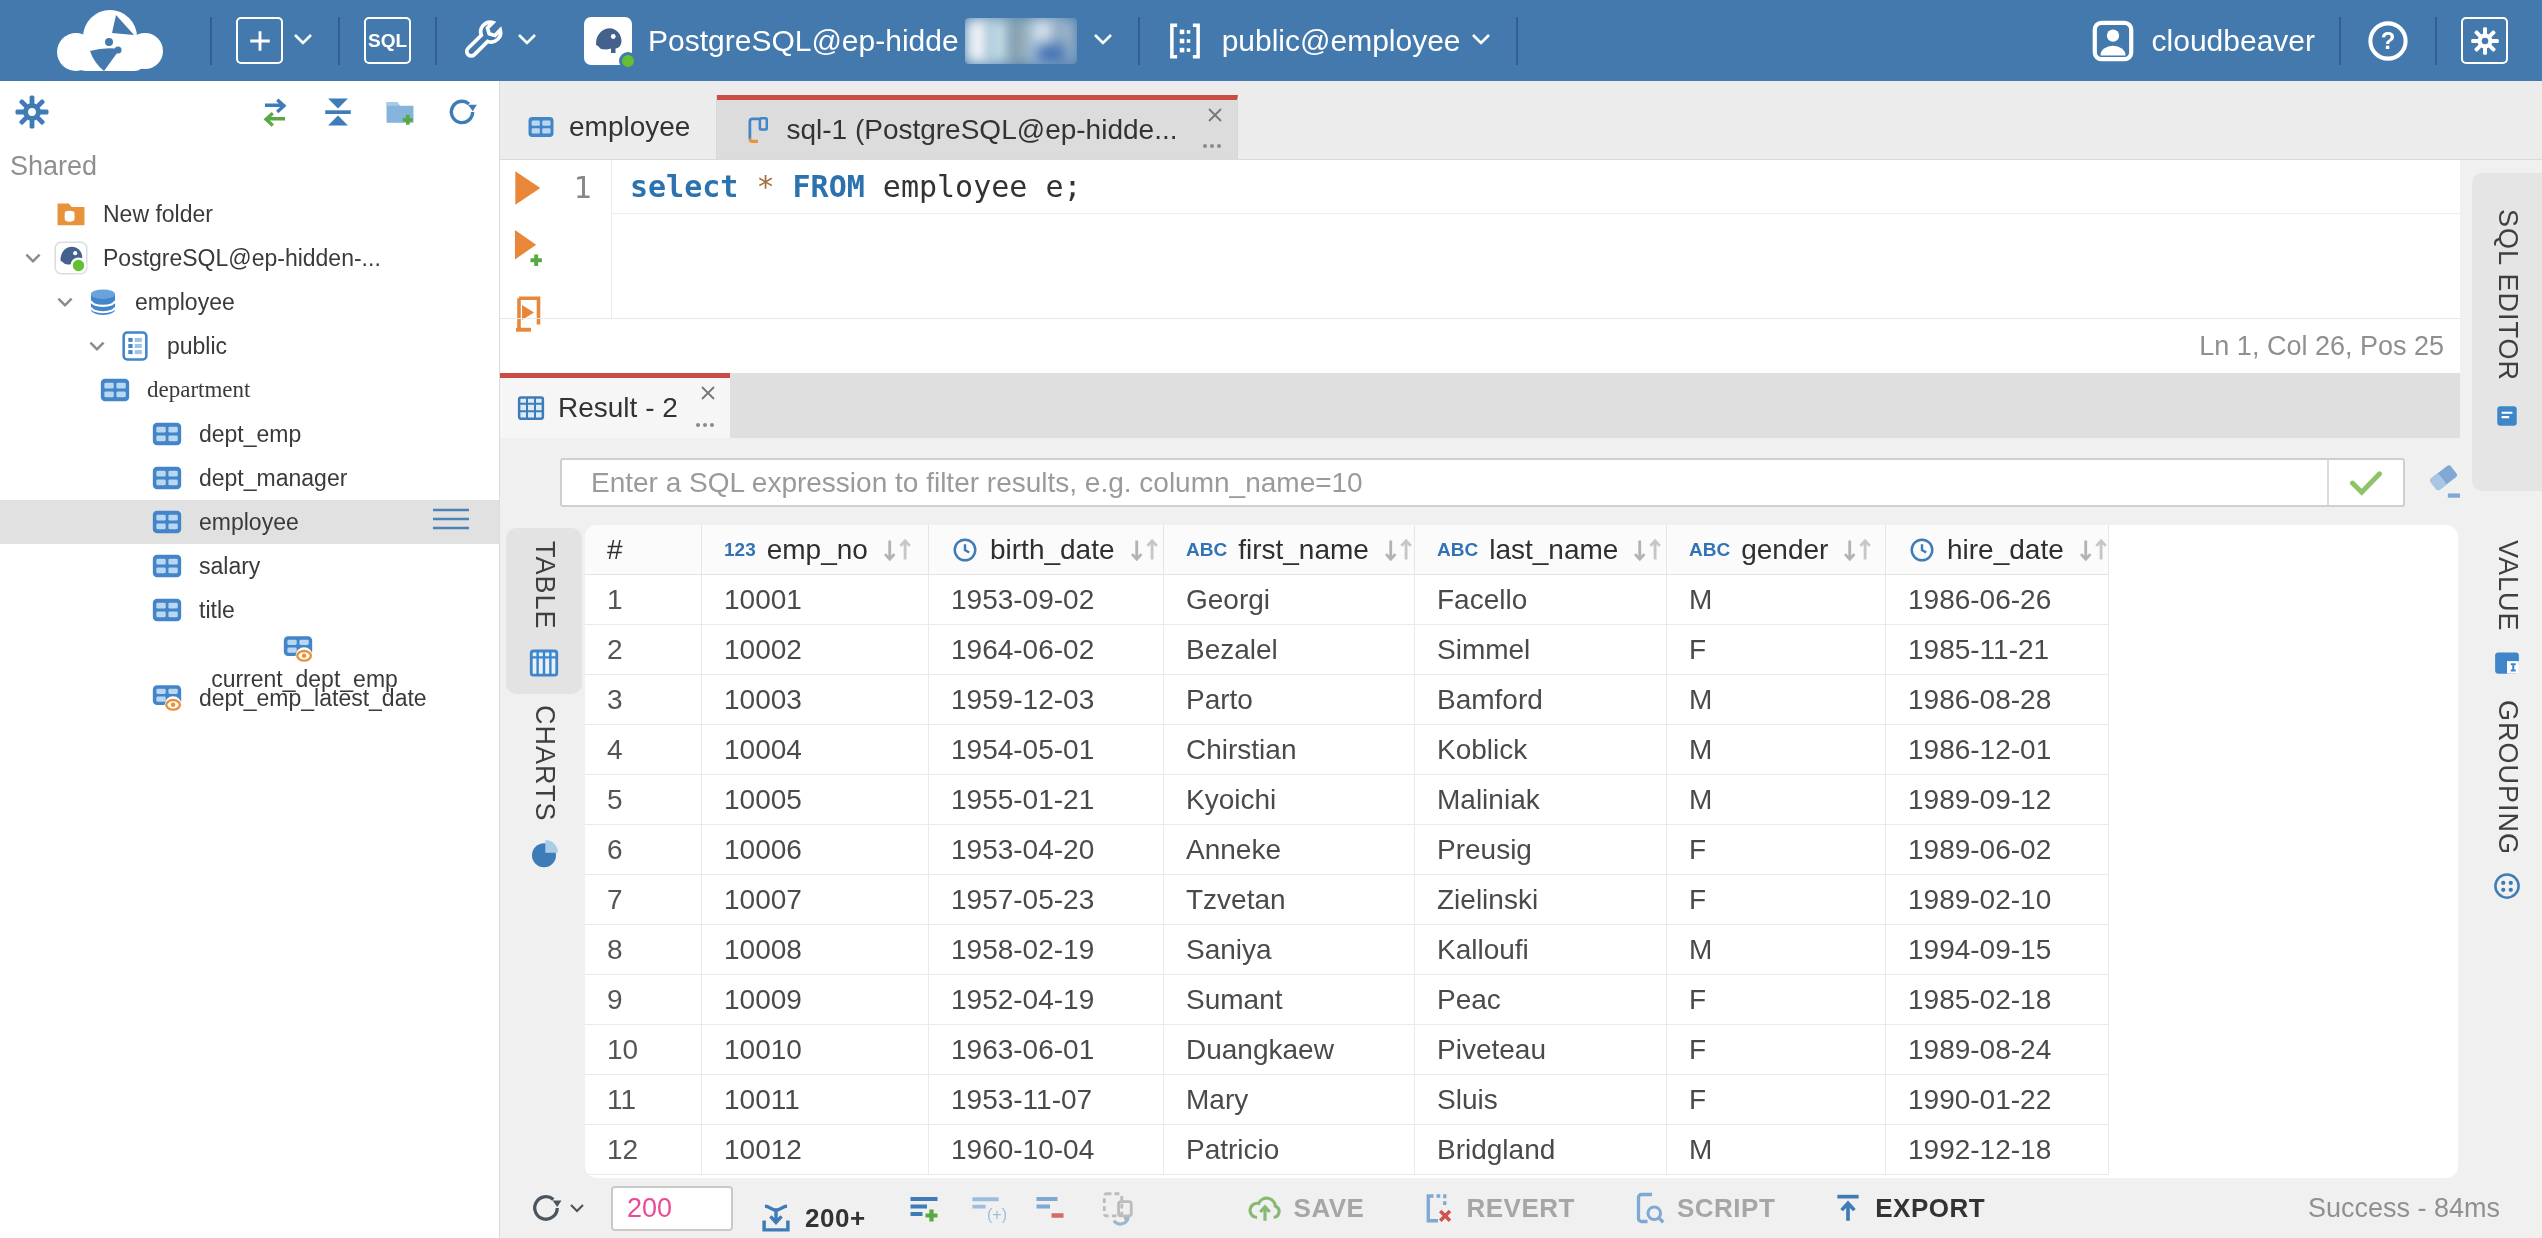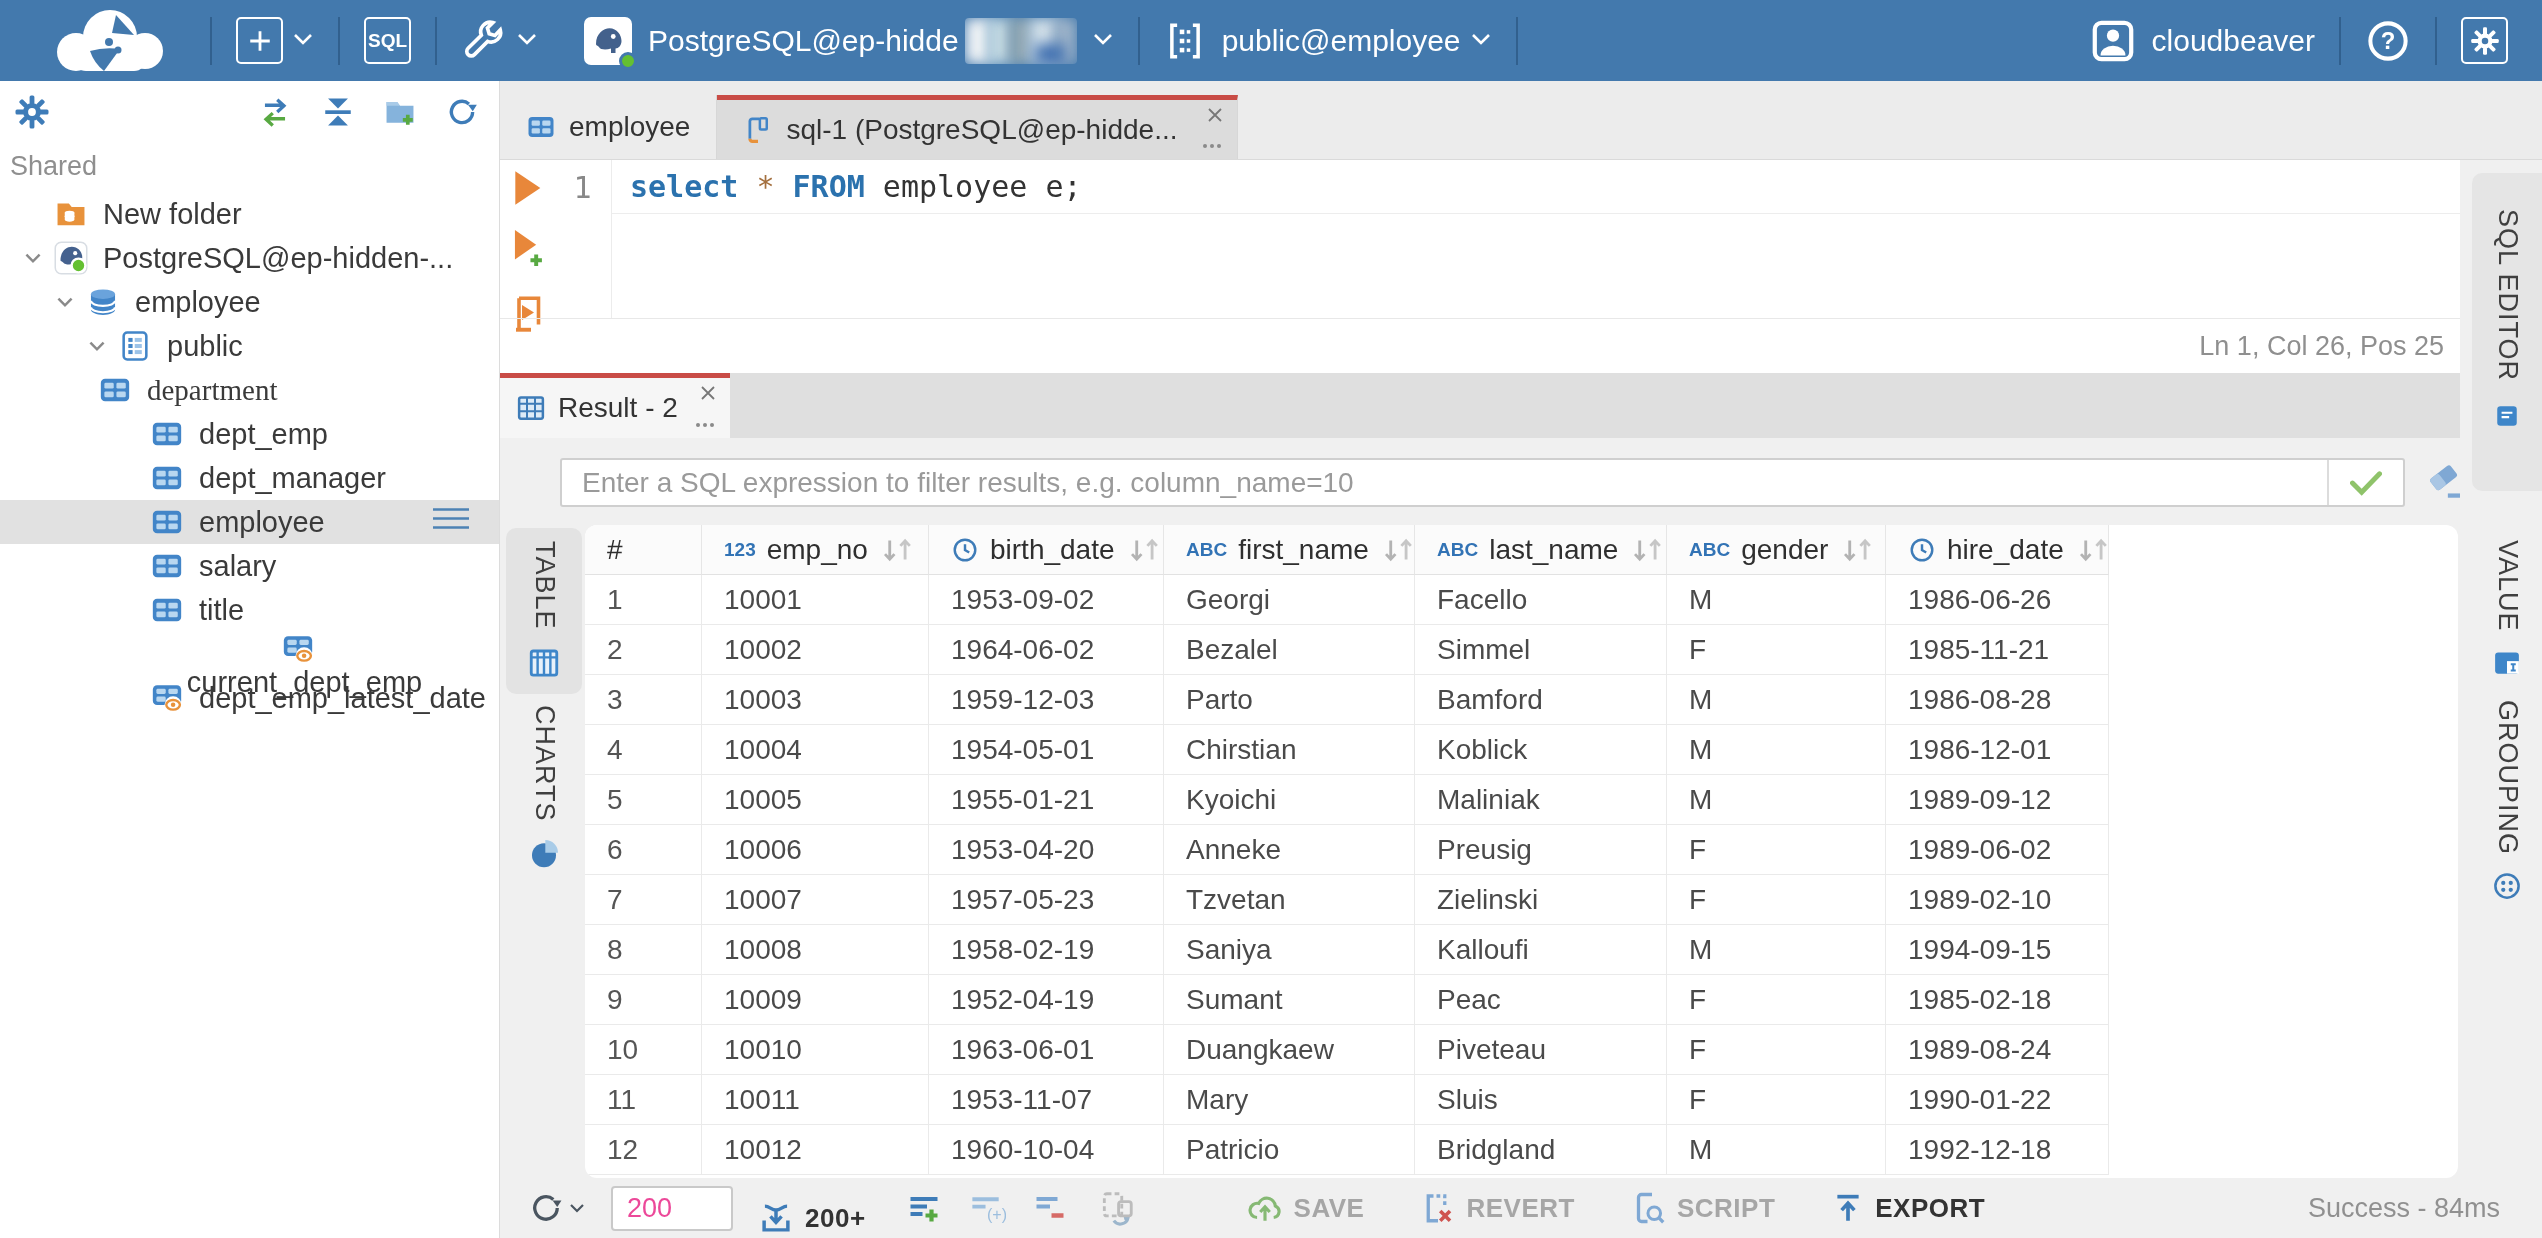--- a/index.html
+++ b/index.html
@@ -17,21 +17,21 @@
   .blurbox { position:relative; width:112px; height:46px; margin:0 6px; border-radius:4px; overflow:hidden; flex:none; }
   .blurbox .b { position:absolute; top:0; bottom:0; filter:blur(7px); }
   .spacer { flex:1; }
 
   
   .sidebar { position:absolute; left:0; top:81px; width:500px; height:1157px; background:#fff; border-right:1px solid #dcdcdc; }
   .side-toolbar { height:62px; display:flex; align-items:center; padding:0 20px 0 14px; }
   .side-toolbar .grp { margin-left:auto; display:flex; align-items:center; gap:27px; }
   .shared-label { color:#8f8f8f; font-size:27px; margin:8px 0 10px 10px; }
   .tree { }
-  .trow { position:relative; height:44px; display:flex; align-items:center; font-size:29px; color:#3a3a3a; cursor:pointer; white-space:nowrap; }
+  .trow { position:relative; height:44px; display:flex; align-items:center; font-size:23px; color:#3a3a3a; cursor:pointer; white-space:nowrap; }
   .trow.sel { background:#e1e1e1; }
   .trow .chv { width:38px; display:flex; justify-content:center; flex:none; }
   .trow .ticn { width:38px; margin-right:13px; display:flex; justify-content:center; flex:none; }
   .burger { position:absolute; right:28px; top:50%; transform:translateY(-50%); }
 
   
   .main { position:absolute; left:500px; top:81px; width:2042px; height:1157px; background:#f0f0f0; }
 
   .tabstrip { position:absolute; left:0; top:0; width:2042px; height:79px; background:#ececec; border-bottom:1px solid #dadada; display:flex; align-items:flex-end; }
   .etab { height:64px; display:flex; align-items:center; padding:0 26px; font-size:28px; color:#333; cursor:pointer; position:relative; border-right:1px solid #d7d7d7; }
@@ -51,21 +51,21 @@
   .tok-kw { color:#2b72ae; font-weight:bold; }
   .tok-st { color:#a4703f; }
   .tok-pl { color:#333; }
   .estatus { position:absolute; left:0; bottom:0; width:100%; height:55px; border-top:1px solid #e8e8e8; font-size:27px; color:#8f8f8f; display:flex; align-items:center; justify-content:flex-end; padding-right:16px; }
 
   .resultstrip { position:absolute; left:0; top:292px; width:1960px; height:65px; background:#dfdfdf; display:flex; }
   .rtab { position:relative; height:65px; background:#f6f6f6; border-top:5px solid #c94c46; display:flex; align-items:center; padding:0 52px 0 16px; font-size:28px; color:#333; cursor:pointer; }
   .rtab .ticn { margin-right:12px; }
 
   .filterzone { position:absolute; left:0; top:357px; width:1960px; height:87px; }
-  .filter-box { position:absolute; left:60px; top:20px; width:1845px; height:49px; background:#fff; border:2px solid #cfcfcf; border-radius:3px; display:flex; }
+  .filter-box { position:absolute; left:60px; top:20px; width:1845px; height:49px; background:#fff; border:2px solid #cfcfcf; border-radius:3px; display:flex;padding-left:9px; }
   .filter-box input { flex:1; border:none; outline:none; font-size:28px; color:#333; padding:0 0 0 20px; font-family:"Liberation Sans", sans-serif; background:transparent; }
   .filter-box input::placeholder { color:#9a9a9a; }
   .fcheck { width:76px; border-left:2px solid #dcdcdc; display:flex; align-items:center; justify-content:center; cursor:pointer; }
   .feraser { position:absolute; left:1925px; top:24px; cursor:pointer; }
 
   .gridcard { position:absolute; left:85px; top:444px; width:1873px; height:653px; background:#fff; border-radius:12px; overflow:hidden; }
   .ghead { display:flex; height:50px; }
   .hcell { display:flex; align-items:center; padding:0 14px 0 22px; border-right:1px solid #e6e6e6; border-bottom:1px solid #e2e2e2; background:#fbfbfb; font-size:28px; color:#2f2f2f; white-space:nowrap; }
   .hcell .ticon { color:#3273b5; font-weight:bold; font-size:19px; letter-spacing:0; margin-right:11px; }
   .hcell .cicon { margin-right:11px; display:inline-flex; }

